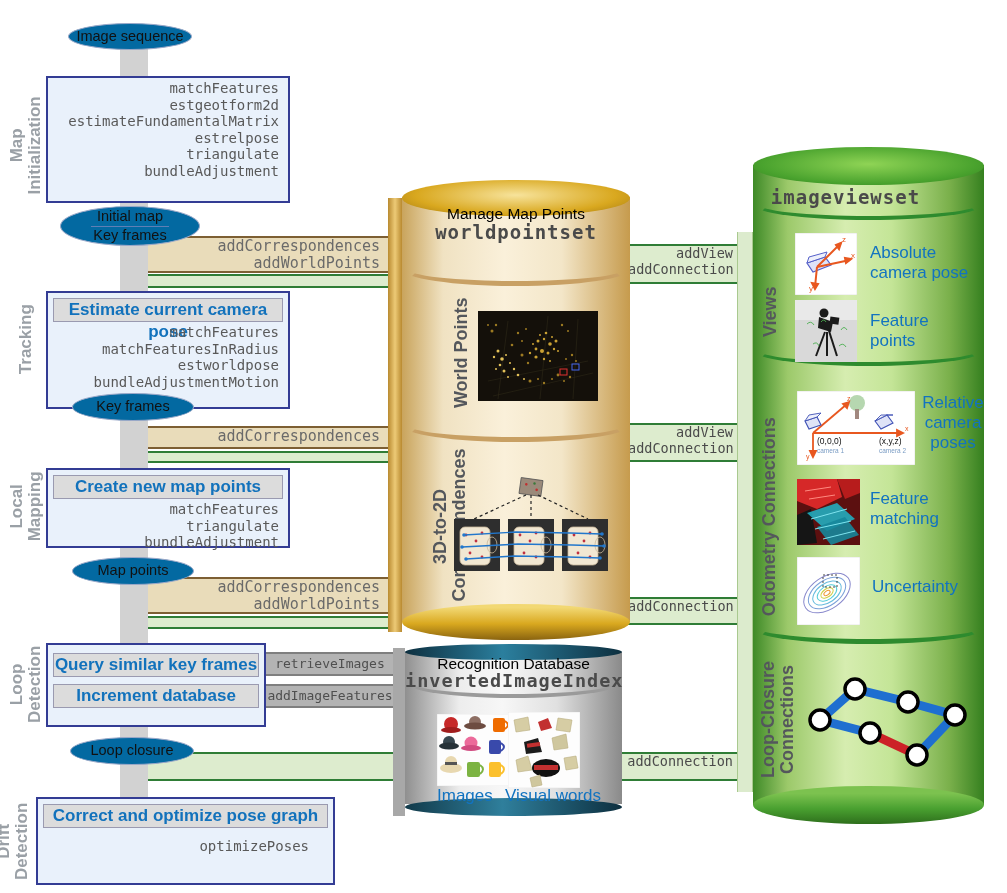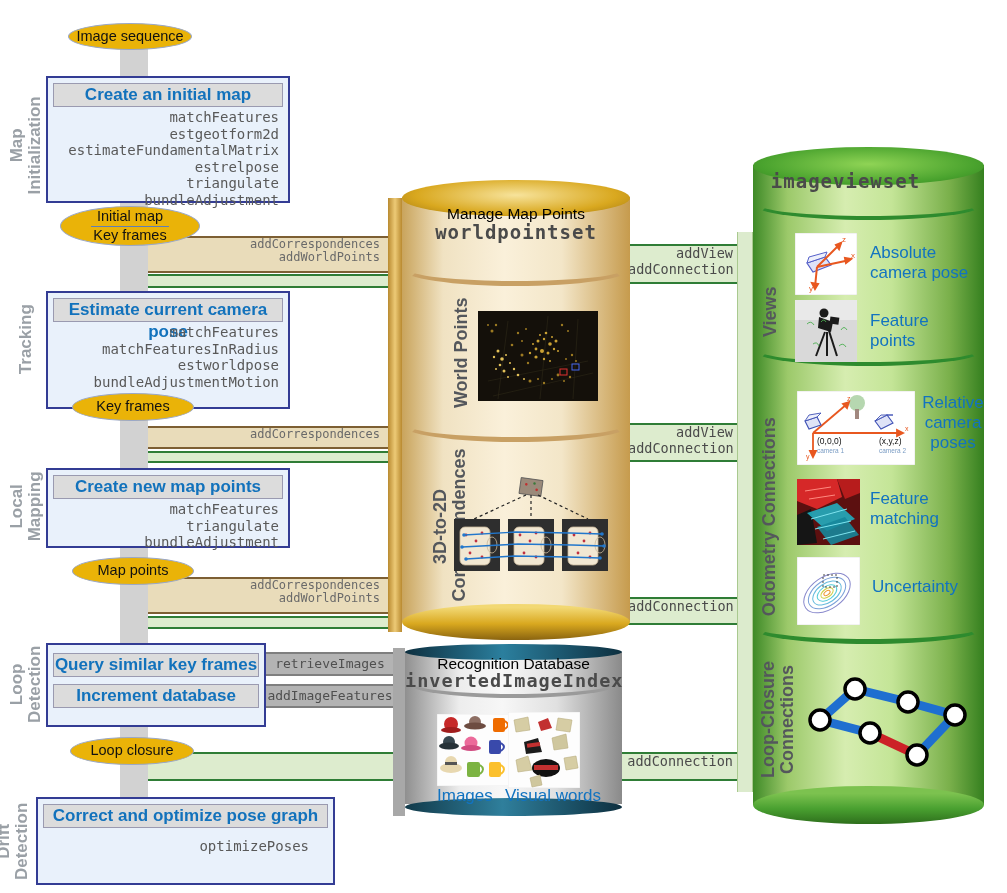--- a/index.html
+++ b/index.html
@@ -9,32 +9,32 @@
   
   .spine{background:#d2d2d2;z-index:0;}
   
   .box{background:#e9f1fb;border:2px solid #333c94;z-index:6;box-sizing:border-box;}
   .box-header{margin:5px 5px 0 5px;background:#dcdcdc;border:1px solid #9a9ab0;color:#1272bc;
               font-weight:bold;font-size:17px;text-align:center;height:22px;line-height:22px;}
   .fn-list{font-family:"DejaVu Sans Mono",monospace;font-size:14px;color:#595959;text-align:right;
            padding:2px 9px 0 0;line-height:1.18;}
   .fn-list span{display:block;}
   
-  .ell{background:#eab308;border:1.5px solid #9aa8c8;border-radius:50%;z-index:7;
+  .ell{background:#0369a1;border:1.5px solid #9aa8c8;border-radius:50%;z-index:7;
        display:flex;flex-direction:column;align-items:center;justify-content:center;
        font-size:14.5px;color:#111;box-sizing:border-box;text-align:center;line-height:1.2;}
   .ell .sep{border-bottom:1.5px solid #5f7fb5;padding:0 6px;}
   
   .vlabel{position:absolute;transform:rotate(-90deg);font-weight:bold;color:#9aa0a6;
           text-align:center;line-height:1.08;font-size:17px;z-index:6;}
   .vlabel span{display:block;}
   .vlabel.dark{color:#54575c;font-size:18px;z-index:5;}
   
   .tanband{background:#e9dcba;border-top:2px solid #7d5f33;border-bottom:2px solid #7d5f33;
-           font-family:"DejaVu Sans Mono",monospace;font-size:12px;color:#6a6a6a;text-align:right;
+           font-family:"DejaVu Sans Mono",monospace;font-size:15px;color:#6a6a6a;text-align:right;
            padding-right:10px;line-height:1.12;z-index:1;box-sizing:border-box;}
   .tanband span{display:block;}
   .greenband{background:#ddecce;border-top:2px solid #2f7d36;border-bottom:2px solid #2f7d36;
              font-family:"DejaVu Sans Mono",monospace;font-size:13.5px;color:#4a4a4a;text-align:right;
              padding-right:5px;line-height:1.18;z-index:1;box-sizing:border-box;}
   .greenband span{display:block;}
   .grayband{background:#b3b3b3;border-top:2px solid #7f7f7f;border-bottom:2px solid #7f7f7f;
             font-family:"DejaVu Sans Mono",monospace;font-size:13px;color:#4f4f4f;text-align:center;
             line-height:20px;z-index:1;box-sizing:border-box;}
   .strip{z-index:2;}
@@ -93,21 +93,20 @@
 
   <div class="abs strip" style="left:388px;top:198px;width:14px;height:434px;background:linear-gradient(90deg,#b98a30,#edca76 50%,#b98a30);"></div>
   <div class="abs strip" style="left:737px;top:232px;width:16px;height:560px;background:#dcebcd;border-left:1px solid #a9c98f;border-right:1px solid #a9c98f;box-sizing:border-box;"></div>
   <div class="abs strip" style="left:393px;top:648px;width:12px;height:168px;background:#a8a8a8;"></div>
 
   <div class="abs ell" style="left:68px;top:23px;width:124px;height:27px;">
     <span>Image sequence</span>
   </div>
 
   <div class="abs box" style="left:46px;top:76px;width:244px;height:127px;">
-    <div class="box-header">Create an initial map</div>
     <div class="fn-list">
       <span>matchFeatures</span>
       <span>estgeotform2d</span>
       <span>estimateFundamentalMatrix</span>
       <span>estrelpose</span>
       <span>triangulate</span>
       <span>bundleAdjustment</span>
     </div>
   </div>
   <div class="vlabel" style="left:-34px;top:127px;width:120px;">
@@ -351,21 +350,21 @@
       <rect x="26" y="53" width="24" height="5" fill="#c23030"></rect>
     <polygon points="56,46 68,44 70,56 58,58" fill="#d6cda4" stroke="#b8ad80" stroke-width="0.6"></polygon>
     <polygon points="22,66 32,63 34,73 24,75" fill="#cfc79e" stroke="#b8ad80" stroke-width="0.6"></polygon>
   </svg>
   <div class="bluelabel" style="left:437px;top:786px;width:74px;">Images</div>
   <div class="bluelabel" style="left:505px;top:786px;width:110px;">Visual words</div>
 
   <div class="abs cyl" style="left:753px;top:165px;width:231px;height:640px;background:linear-gradient(90deg,#3e8a27 0%,#9cc96a 15%,#d6edb0 40%,#c4e597 60%,#7ab04b 85%,#35801f 100%);"></div>
   <div class="abs cyl" style="left:753px;top:786px;width:231px;height:38px;border-radius:50%;background:linear-gradient(180deg,#7cc24f 20%,#49a030 60%,#2e6f1c);"></div>
   <div class="abs cyl" style="left:753px;top:147px;width:231px;height:38px;border-radius:50%;background:radial-gradient(ellipse at 50% 45%,#8fd455,#4aa32e 65%,#2e7d1d);"></div>
-  <div class="abs cyl-class" style="left:753px;top:170px;width:185px;">imageviewset</div>
+  <div class="abs cyl-class" style="left:753px;top:186px;width:185px;">imageviewset</div>
   <div class="arc" style="left:753px;top:188px;width:231px;height:32px;border-bottom-color:#2e8b2e;border-width:4px;"></div>
   <div class="arc" style="left:753px;top:334px;width:231px;height:32px;border-bottom-color:#2e8b2e;border-width:4px;"></div>
   <div class="arc" style="left:753px;top:612px;width:231px;height:32px;border-bottom-color:#2e8b2e;border-width:5px;"></div>
 
   <div class="vlabel dark" style="left:728px;top:302px;width:85px;">
     <span>Views</span>
   </div>
   <svg class="abs img" style="left:795px;top:233px;" width="62" height="62" viewBox="0 0 62 62">
     <rect width="62" height="62" fill="#fff" stroke="#ccc" stroke-width="0.5"></rect>
     <polygon points="12,30 30,24 36,32 18,39" fill="#dfe3f7" stroke="#5560c9" stroke-width="1.2"></polygon>

